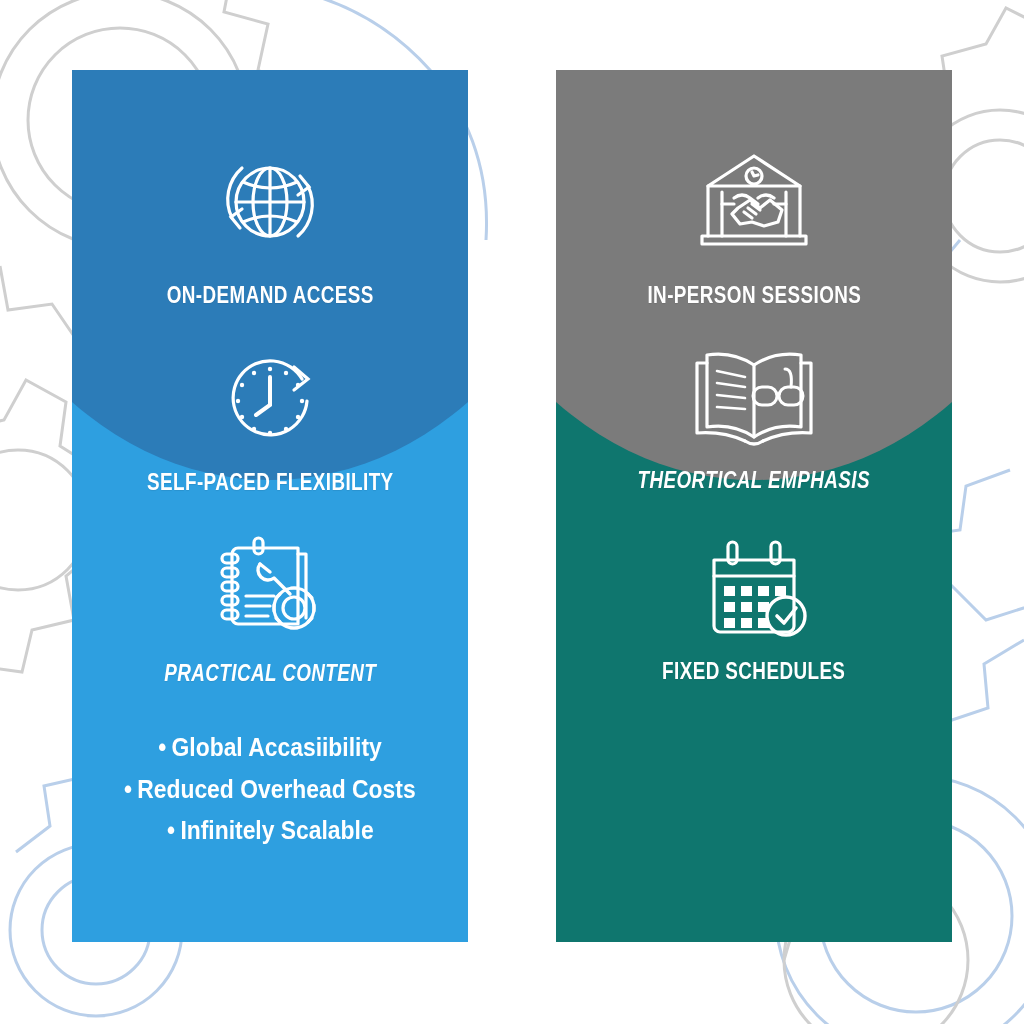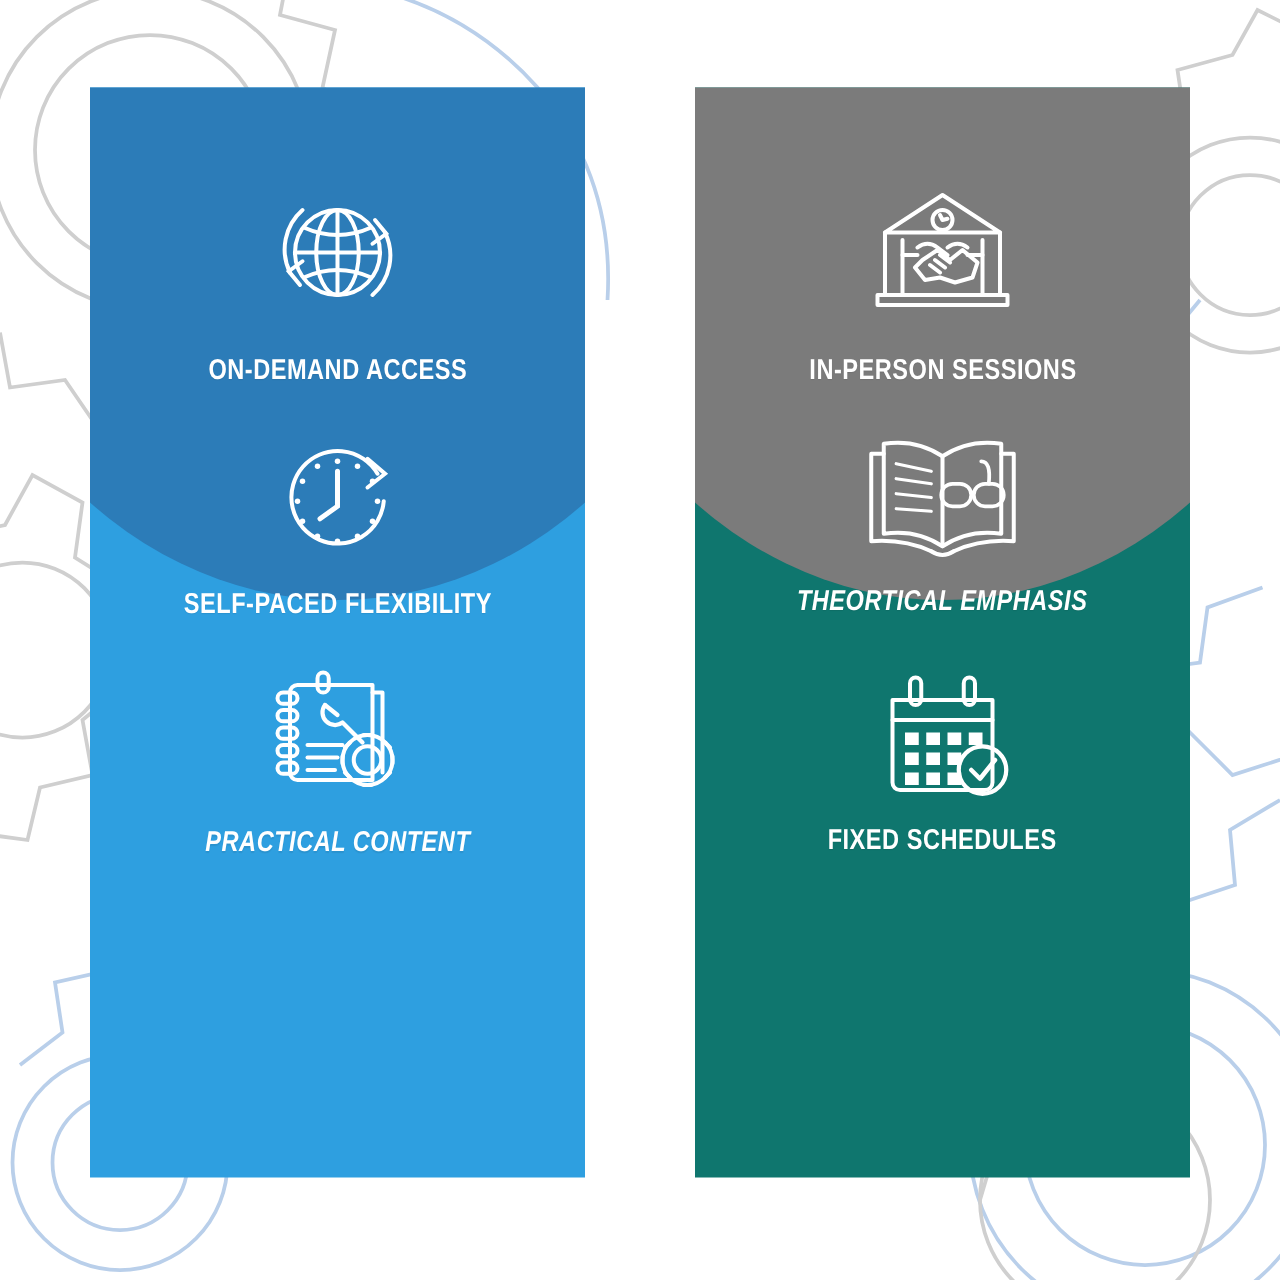--- a/index.html
+++ b/index.html
@@ -235,20 +235,31 @@
               <circle cx="0" cy="0" r="11"></circle>
               <circle cx="0" cy="0" r="20"></circle>
               <path d="M-3 -20 L3 -20 M14 -14 L18 -10 M20 -3 L20 3 M14 14 L18 10
                        M-3 20 L3 20 M-14 14 L-18 10 M-20 -3 L-20 3 M-14 -14 L-18 -10"></path>
             </g>
           </svg>
         </div>
         <div class="feature-title">PRACTICAL CONTENT</div>
       </div>
 
+      <div class="bullets">
+        <div class="bullet-item">
+          <span class="dot">•</span><span>Global Accasiibility</span>
+        </div>
+        <div class="bullet-item">
+          <span class="dot">•</span><span>Reduced Overhead Costs</span>
+        </div>
+        <div class="bullet-item">
+          <span class="dot">•</span><span>Infinitely Scalable</span>
+        </div>
+      </div>
 
     </div>
   </div>
 
   <div class="panel right">
     <div class="cap"></div>
     <div class="panel-inner">
 
       <div class="feature f1">
         <div class="icon-wrap">

